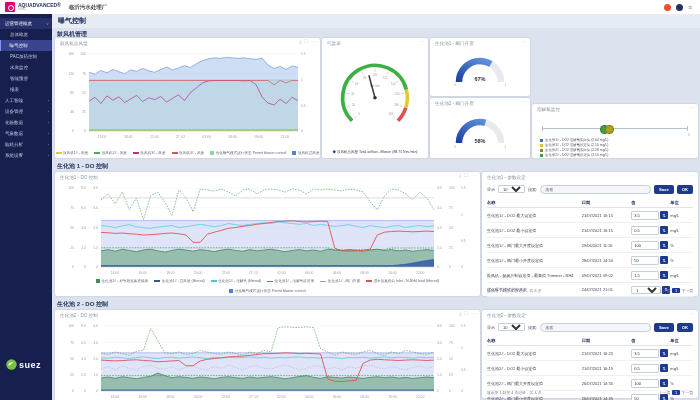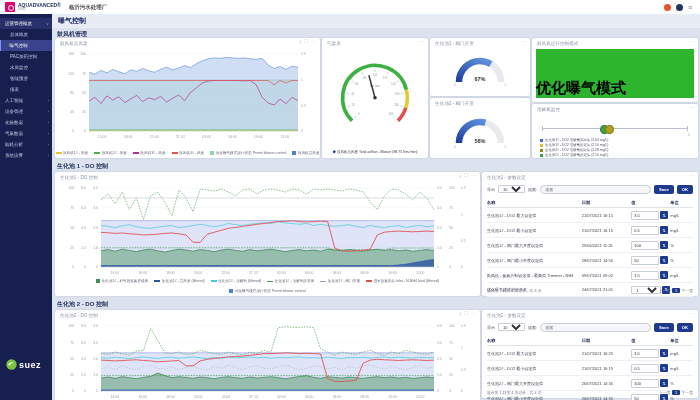--- a/index.html
+++ b/index.html
@@ -308,29 +308,20 @@
             <stop offset="100%" stop-color="#6aa0e8"></stop>
           </linearGradient>
         </defs>
         <path d="M9,30 A21,21 0 0 1 51,30" fill="none" stroke="url(#donut2-g)" stroke-width="6.5" stroke-dasharray="38.3 999"></path>
       </svg>
     <div class="donut-val" style="top:40px;">58%</div>
     <div class="donut-min" style="left:24px;top:47px;">0</div>
     <div class="donut-max" style="right:24px;top:47px;">1</div>
   </div>
 
-  <div class="panel" style="left:532px;top:38px;width:166px;height:64px;">
-    <div class="ptitle">鼓风机运行控制模式</div>
-    <div class="picons">
-        <span>⋯</span>
-      </div>
-    <div class="mode-box" id="mode-box" style="background: rgb(46, 181, 46);">
-      <span class="mode-text">优化曝气模式</span>
-    </div>
-  </div>
 
   <div class="panel" style="left:532px;top:104px;width:166px;height:54px;">
     <div class="ptitle">溶解氧监控</div>
     <div class="picons">
         <span>⋯</span>
       </div>
     <div class="slider-track" id="slider-track">
         <span class="slider-dot" style="left: calc(42% - 3.5px); background: rgb(63, 160, 70);"></span>
         <span class="slider-dot" style="left: calc(45.5% - 3.5px); background: rgb(176, 161, 27);"></span>
       </div>

